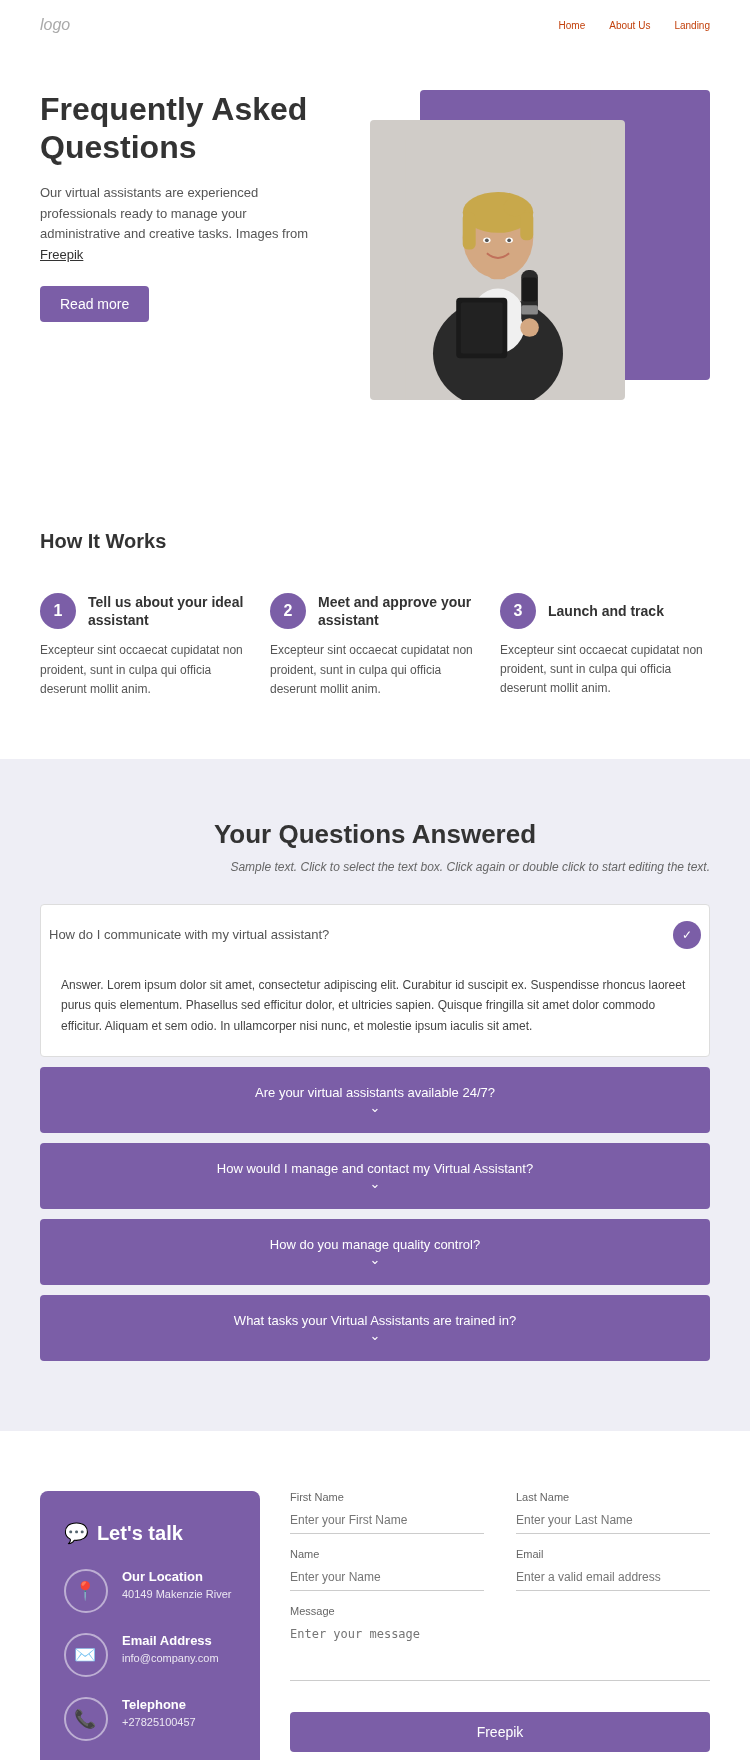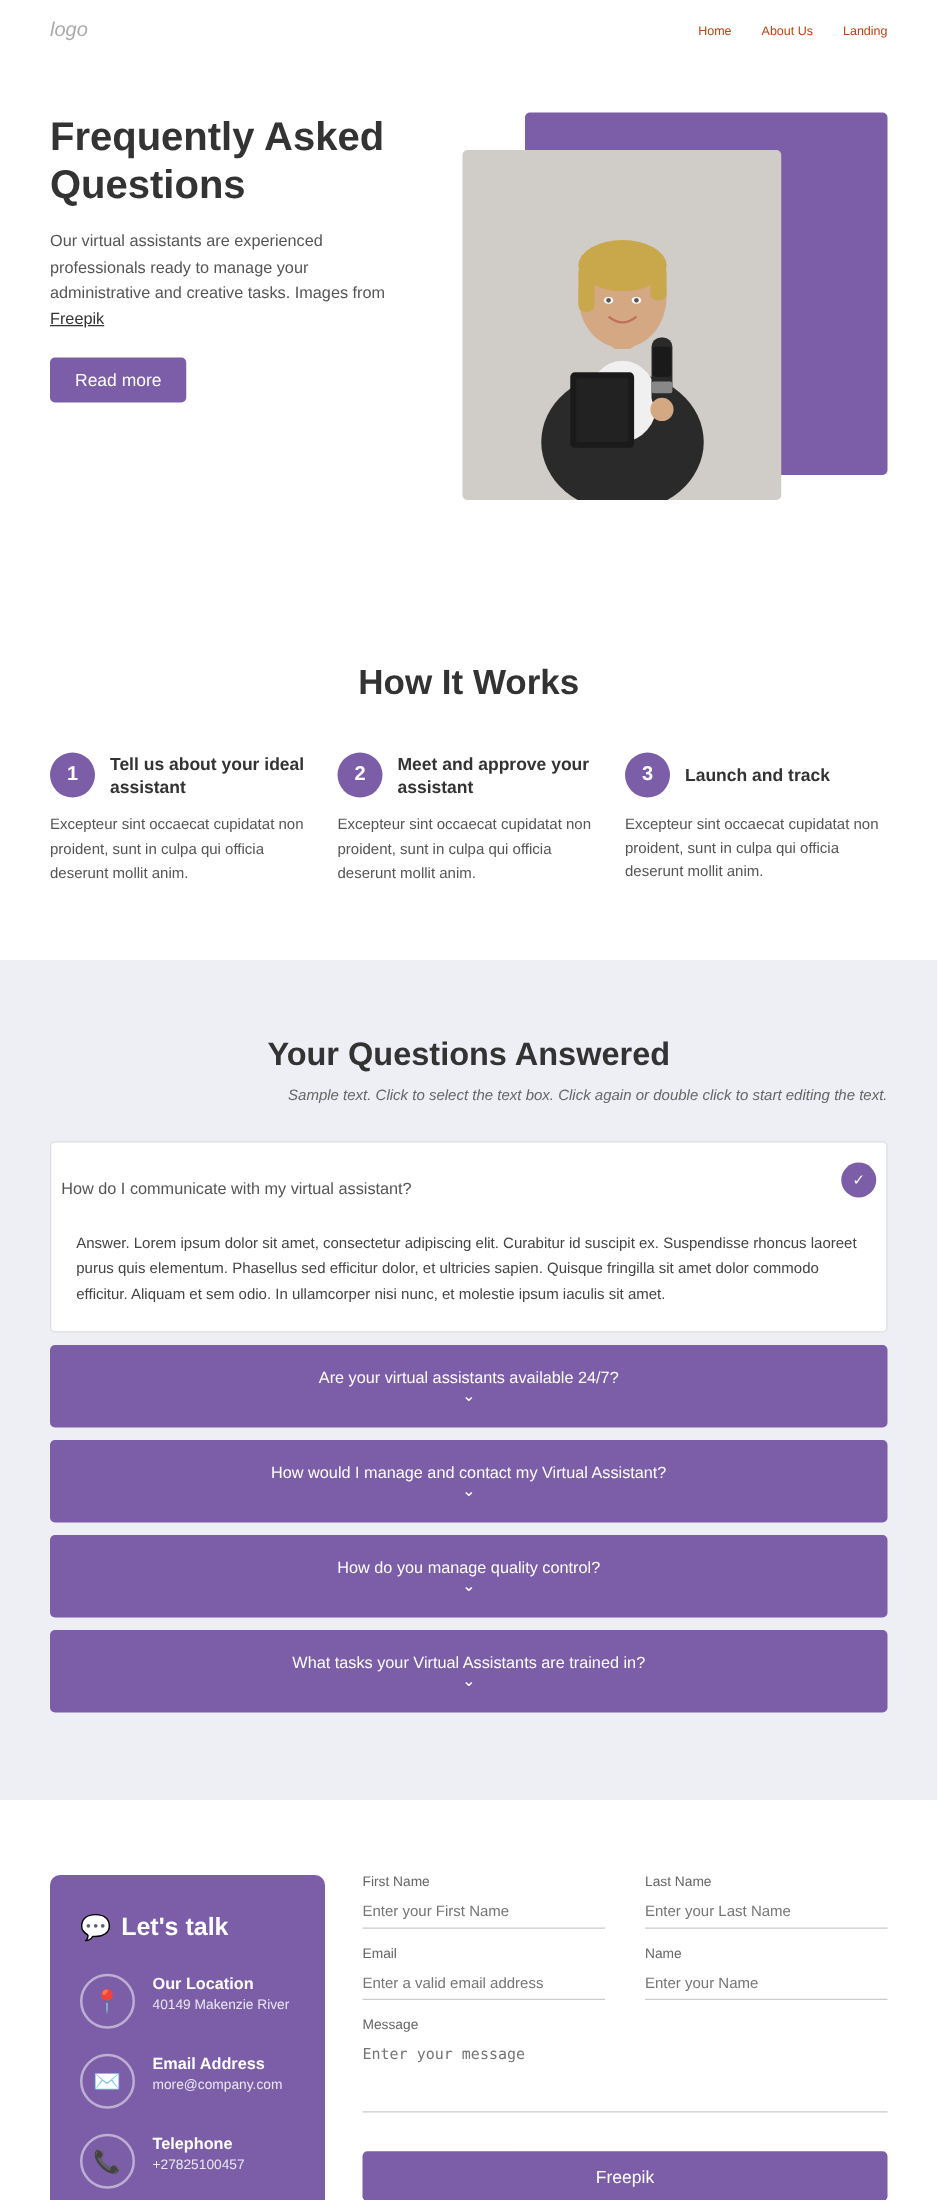--- a/index.html
+++ b/index.html
@@ -39,21 +39,21 @@
       display: flex; align-items: center; justify-content: center;
     }
     
     .hero-person {
       position: absolute; bottom: 0; left: 50%; transform: translateX(-50%);
       width: 200px; height: 260px;
     }
 
     
     .how-it-works { padding: 60px 40px; background: #fff; }
-    .how-it-works h2 { text-align: center; font-size: 28px; font-weight: 800; margin-bottom: 40px; }
+    .how-it-works h2 { text-align: left; font-size: 20px; font-weight: 800; margin-bottom: 40px; }
     .steps { display: flex; gap: 20px; justify-content: space-between; }
     .step { flex: 1; }
     .step-header { display: flex; align-items: center; gap: 12px; margin-bottom: 12px; }
     .step-num {
       width: 36px; height: 36px; border-radius: 50%; background: #7b5ea7;
       color: #fff; font-weight: 700; font-size: 16px;
       display: flex; align-items: center; justify-content: center; flex-shrink: 0;
     }
     .step-header h3 { font-size: 14px; font-weight: 700; line-height: 1.3; }
     .step p { font-size: 12px; color: #555; line-height: 1.6; }
@@ -61,21 +61,21 @@
     
     .faq-section { padding: 60px 40px; background: #eeeef5; }
     .faq-section h2 { text-align: center; font-size: 26px; font-weight: 800; margin-bottom: 10px; }
     .faq-subtitle { text-align: right; font-size: 12px; color: #666; margin-bottom: 30px; font-style: italic; }
 
     
     .faq-item-open {
       background: #fff; border: 1px solid #ddd; border-radius: 4px; margin-bottom: 10px;
     }
     .faq-item-open .faq-q {
-      display: flex; align-items: flex-end; justify-content: space-between;
+      display: flex; align-items: center; justify-content: space-between;
       padding: 16px 8px; font-size: 13px; color: #555;
     }
     .faq-item-open .faq-icon {
       width: 28px; height: 28px; border-radius: 50%; background: #7b5ea7;
       display: flex; align-items: center; justify-content: center; flex-shrink: 0;
     }
     .faq-item-open .faq-icon::after { content: '✓'; color: #fff; font-size: 12px; }
     .faq-answer { padding: 10px 20px 20px 20px; font-size: 12px; color: #444; line-height: 1.7; }
 
     
@@ -257,21 +257,21 @@
       <div class="contact-info-text">
         <h4>Our Location</h4>
         <p>40149 Makenzie River</p>
       </div>
     </div>
 
     <div class="contact-info-item">
       <div class="contact-icon-circle">✉️</div>
       <div class="contact-info-text">
         <h4>Email Address</h4>
-        <p>more@company.com</p>
+        <p>info@company.com</p>
       </div>
     </div>
 
     <div class="contact-info-item">
       <div class="contact-icon-circle">📞</div>
       <div class="contact-info-text">
         <h4>Telephone</h4>
         <p>+27825100457</p>
       </div>
     </div>
@@ -284,26 +284,26 @@
         <input type="text" placeholder="Enter your First Name" style="">
       </div>
       <div class="form-field">
         <label>Last Name</label>
         <input type="text" placeholder="Enter your Last Name" style="">
       </div>
     </div>
 
     <div class="form-row">
       <div class="form-field">
+        <label>Name</label>
+        <input type="text" placeholder="Enter your Name" style="">
+      </div>
+      <div class="form-field">
         <label>Email</label>
         <input type="email" placeholder="Enter a valid email address" style="">
-      </div>
-      <div class="form-field">
-        <label>Name</label>
-        <input type="text" placeholder="Enter your Name" style="">
       </div>
     </div>
 
     <div class="form-field" style="margin-bottom:14px;">
       <label>Message</label>
       <textarea placeholder="Enter your message" style=""></textarea>
     </div>
 
     <button class="submit-btn">Freepik</button>
   </div>

